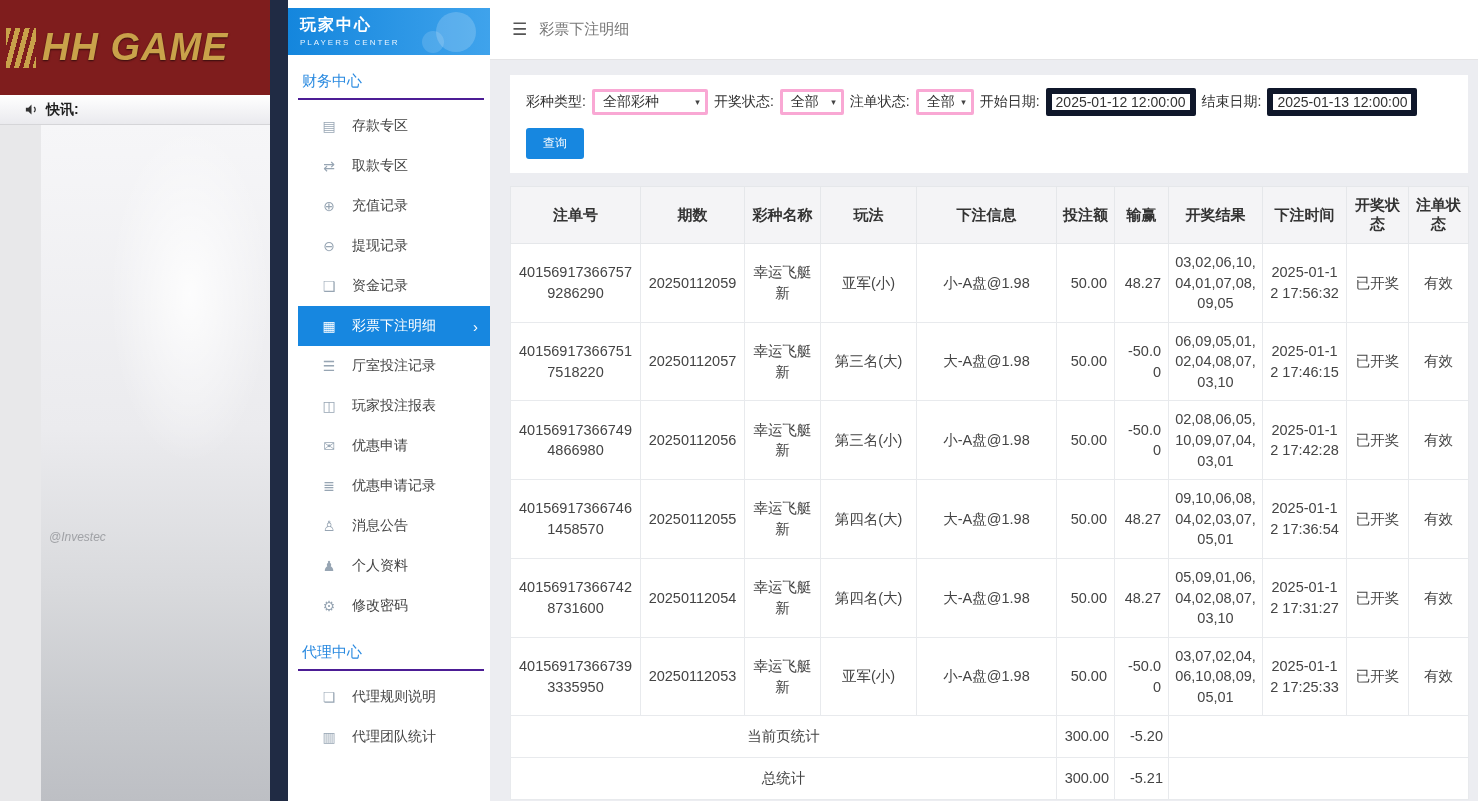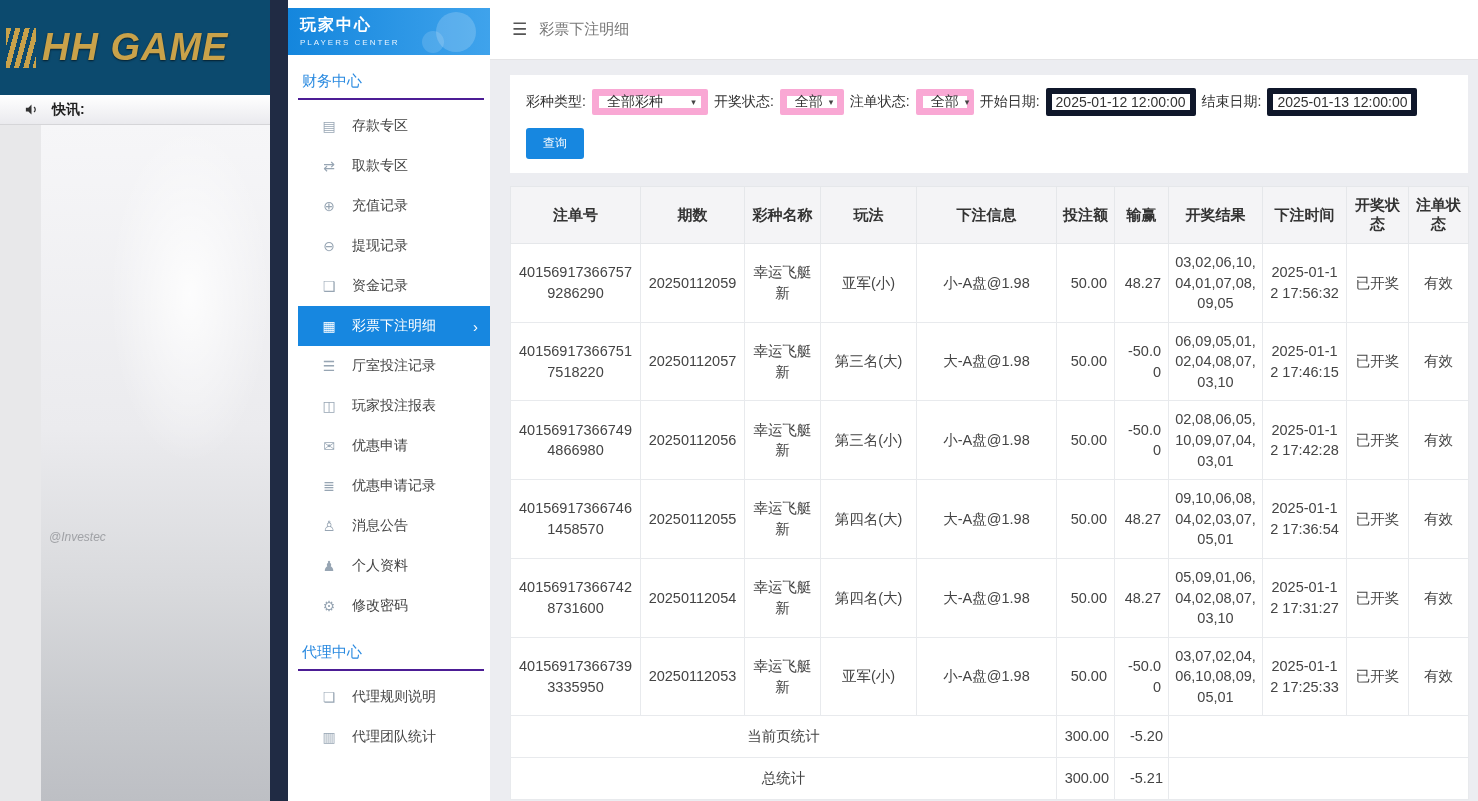--- a/index.html
+++ b/index.html
@@ -1,25 +1,25 @@
 <!DOCTYPE html>
 <html><head>
 <meta charset="utf-8">
 <style>
 *{margin:0;padding:0;box-sizing:border-box;}
 body{background:#222;font-family:"Liberation Sans","DejaVu Sans",sans-serif;}
 .screen{position:relative;width:1478px;height:801px;overflow:hidden;background:#ecedf1;}
 
 
 .left-pane{position:absolute;left:0;top:0;width:270px;height:801px;background:#e8e8ea;}
-.brand{height:95px;background:#0c4a6e;display:flex;align-items:center;padding-left:6px;overflow:hidden;}
+.brand{height:95px;background:#7f1d1d;display:flex;align-items:center;padding-left:6px;overflow:hidden;}
 .logo{display:flex;align-items:center;gap:6px;}
 .logo-bars{width:30px;height:40px;background:repeating-linear-gradient(105deg,#c9a24a 0 5px,rgba(0,0,0,0) 5px 9px);}
 .logo-text{font-size:38px;font-weight:bold;font-style:italic;color:#c9a24a;letter-spacing:1px;white-space:nowrap;text-shadow:0 1px 2px rgba(0,0,0,.6);}
-.newsbar{height:30px;background:linear-gradient(#ffffff,#eaeaee);border-bottom:1px solid #d5d5d8;display:flex;align-items:center;gap:13px;padding-left:24px;font-size:14px;font-weight:bold;color:#222;}
+.newsbar{height:30px;background:linear-gradient(#ffffff,#eaeaee);border-bottom:1px solid #d5d5d8;display:flex;align-items:center;gap:7px;padding-left:24px;font-size:14px;font-weight:bold;color:#222;}
 .photo{position:relative;height:676px;
   background:radial-gradient(closest-side at 65% 25%, rgba(255,255,255,.85), rgba(255,255,255,0)),
              linear-gradient(180deg,#f6f6f8 0%,#ebebee 45%,#d9dadd 68%,#c6c8cc 88%,#bdbfc4 100%);margin-left:41px;}
 .watermark{position:absolute;left:8px;top:405px;font-size:12px;font-style:italic;color:#a0a2a6;}
 .divider-strip{position:absolute;left:270px;top:0;width:18px;height:801px;background:#202b44;}
 
 
 .sidebar{position:absolute;left:288px;top:0;width:202px;height:801px;background:#fff;overflow:hidden;}
 .sidebar-header{margin-top:8px;height:47px;padding:7px 0 0 12px;background:linear-gradient(90deg,#1486dd,#3fa3ec);position:relative;overflow:hidden;}
 .sidebar-header::before{content:"";position:absolute;right:14px;top:4px;width:40px;height:40px;border-radius:50%;background:rgba(255,255,255,.18);}
@@ -37,21 +37,21 @@
 
 .main{position:absolute;left:490px;top:0;width:988px;height:801px;display:flex;flex-direction:column;background:#ecedf1;}
 .topbar{height:60px;background:#fff;border-bottom:1px solid #e4e4e6;display:flex;align-items:center;padding-left:22px;gap:12px;flex:0 0 auto;}
 .hamburger{font-size:17px;color:#555;cursor:pointer;}
 .page-title{font-size:15px;color:#777;}
 .content{flex:1;padding:15px 10px 12px 20px;display:flex;flex-direction:column;gap:13px;overflow:hidden;}
 
 .filter-panel{background:#fff;padding:13px 16px 14px;flex:0 0 auto;}
 .filter-row{display:flex;align-items:center;gap:6px;font-size:14px;color:#333;white-space:nowrap;}
 .f-label{white-space:nowrap;}
-.select{height:26px;border:7px solid #f9a8d4;border-radius:2px;background:#fff;display:flex;align-items:center;justify-content:space-between;padding:0 5px 0 8px;cursor:pointer;}
+.select{height:26px;border:3px solid #f9a8d4;border-radius:2px;background:#fff;display:flex;align-items:center;justify-content:space-between;padding:0 5px 0 8px;cursor:pointer;}
 .sel-caret{font-size:9px;color:#444;margin-left:6px;}
 .w-lottery{width:116px;}
 .w-status{width:64px;}
 .w-bet{width:58px;}
 .date-input{height:28px;width:150px;border:6px solid #0f172a;border-radius:2px;font-size:14px;color:#333;text-align:center;font-family:inherit;}
 .query-btn{margin-top:12px;background:#1787e0;color:#fff;border:none;border-radius:3px;padding:7px 17px;font-size:12px;cursor:pointer;font-family:Liberation Mono, monospace;}
 
 .table-panel{background:#fff;flex:0 0 auto;}
 table.bets{width:100%;border-collapse:collapse;table-layout:fixed;}
 .bets th{background:#f4f4f6;border:1px solid #e5e7ea;padding:9px 2px;font-size:15px;color:#333;font-weight:bold;}

